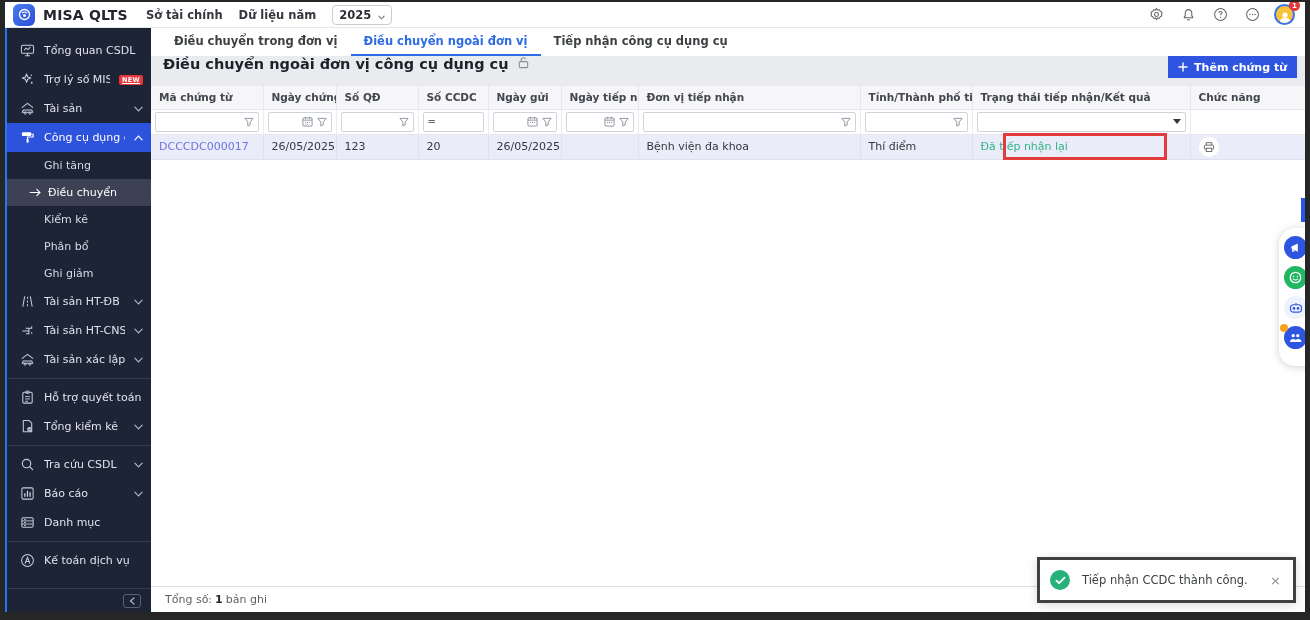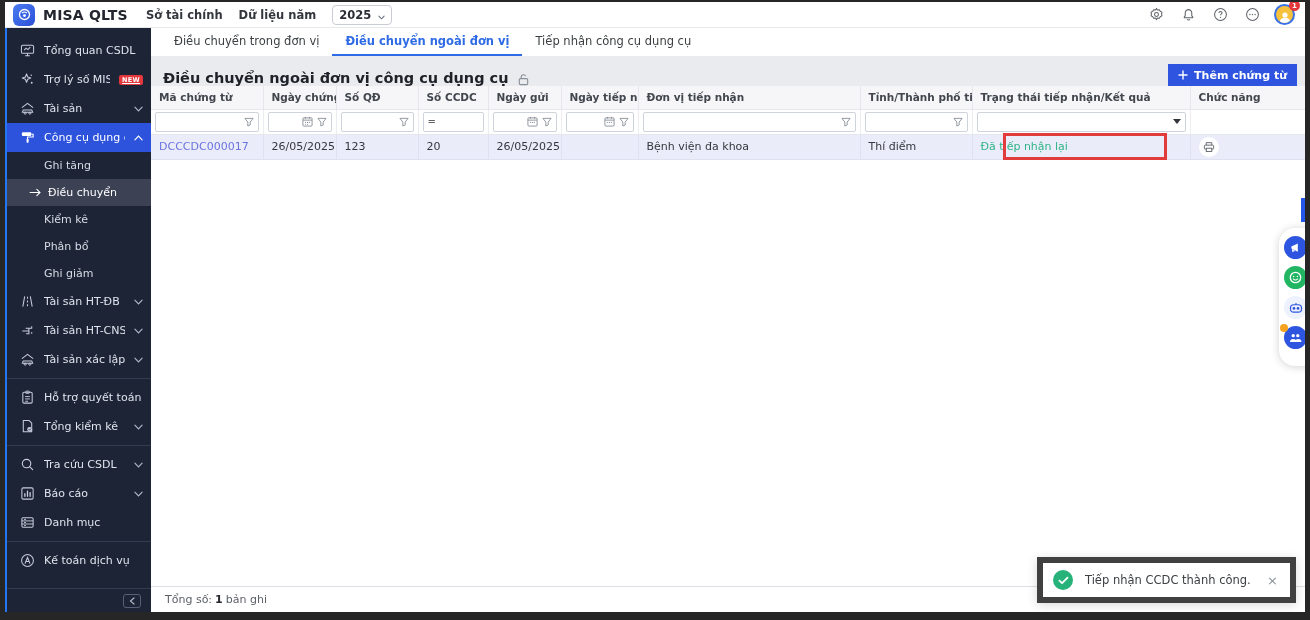--- a/index.html
+++ b/index.html
@@ -38,23 +38,23 @@
   .chev { color:#aeb6c9; display:flex; }
   .submenu-item { height:27px; display:flex; align-items:center; padding:0 8px 0 37px; font-size:11px; color:#d7dbe6; cursor:pointer; gap:6px; }
   .submenu-item.active { background:#3c4254; color:#fff; padding-left:22px; }
   .sb-divider { border-top:1px solid #333b4e; margin:4px 0; }
   .sb-bottom { border-top:1px solid #333b4e; height:24px; display:flex; align-items:center; justify-content:flex-end; padding:0 10px; }
   .collapse-btn { width:18px; height:14px; border:1px solid #566078; border-radius:3px; display:flex; align-items:center; justify-content:center; color:#aeb6c9; cursor:pointer; }
 
   
   .main { flex:1; position:relative; display:flex; flex-direction:column; background:#fff; min-width:0; }
   .tabbar { height:28px; display:flex; align-items:stretch; padding-left:10px; background:#fff; flex:0 0 28px; }
-  .tab { display:flex; align-items:center; padding:0 13px; font-size:11.5px; color:#3c4043; cursor:pointer; border-bottom:2px solid transparent; }
+  .tab { display:flex; align-items:center; padding:0 13px; font-size:11.5px; color:#3c4043; cursor:pointer; border-bottom:2px solid transparent;font-weight:bold; }
   .tab.active { color:#2f6be4; border-bottom-color:#2f6be4; font-weight:600; }
-  .titlebar { height:30px; background:#e9ebee; display:flex; align-items:flex-end; padding:0 8px 0 12px; gap:8px; flex:0 0 30px; }
+  .titlebar { height:30px; background:#e9ebee; display:flex; align-items:flex-start; padding:0 8px 0 12px; gap:8px; flex:0 0 30px; }
   .page-title { font-size:14.5px; font-weight:bold; color:#1f2129; }
   .lock { color:#8a8f98; display:flex; }
   .title-spacer { flex:1; }
   .add-btn { background:#2f55e0; color:#fff; border:none; border-radius:0; height:22px; padding:0 10px; font-size:11px; font-weight:600; display:flex; align-items:center; gap:6px; cursor:pointer; font-family:inherit; }
 
   
   table { border-collapse:collapse; table-layout:fixed; width:1154px; }
   th,td { overflow:hidden; white-space:nowrap; }
   tr.hdr th { background:#f6f6f8; height:23px; font-size:10.5px; font-weight:bold; color:#42464e; text-align:left; padding:0 8px; border-right:1px solid #e6e7ec; border-bottom:1px solid #e6e7ec; }
   tr.hdr th.num { text-align:left; }
@@ -67,21 +67,21 @@
   tr.data td.num { }
   td .doclink { color:#6b74dd; cursor:pointer; }
   .status-green { color:#2eb585; }
   .print-circ { width:20px; height:20px; border-radius:50%; background:#fff; display:flex; align-items:center; justify-content:center; color:#5f6368; cursor:pointer; }
 
   .footerbar { position:absolute; left:0; right:0; bottom:0; height:26px; border-top:1px solid #dcdee3; background:#fff; display:flex; align-items:center; padding:0 14px; font-size:11px; color:#5b5f66; gap:3px; }
   .footerbar b { color:#26282d; }
 
   
   .redbox-status { position:absolute; left:852px; top:105px; width:164px; height:27px; border:3px solid #e23b3b; pointer-events:none; }
-  .toast-redbox { position:absolute; left:886px; top:529px; width:259px; height:46px; border:6px solid #404040; background:#fff; display:flex; align-items:center; padding:0 10px; box-shadow:0 2px 10px rgba(0,0,0,.15); }
+  .toast-redbox { position:absolute; left:886px; top:529px; width:259px; height:46px; border:3px solid #404040; background:#fff; display:flex; align-items:center; padding:0 10px; box-shadow:0 2px 10px rgba(0,0,0,.15); }
   .toast-check { width:20px; height:20px; border-radius:50%; background:#27b27a; display:flex; align-items:center; justify-content:center; margin-right:12px; flex:0 0 20px; }
   .toast-msg { flex:1; font-size:11.5px; color:#3c4043; }
   .toast-close { color:#8a8f98; font-size:13px; cursor:pointer; padding:0 2px; }
 
   .float-widget { position:absolute; right:-8px; top:200px; width:34px; height:138px; background:#fff; border-radius:16px 0 0 16px; box-shadow:0 1px 8px rgba(0,0,0,.18); display:flex; flex-direction:column; align-items:flex-start; padding:8px 0 8px 5px; gap:7px; }
   .fw-btn { width:23px; height:23px; border-radius:50%; display:flex; align-items:center; justify-content:center; cursor:pointer; position:relative; color:#fff; }
   .fw-blue { background:#2d55e0; }
   .fw-green { background:#22b663; }
   .fw-robot { background:#eef2ff; color:#2d55e0; }
   .fw-dot { position:absolute; left:-4px; top:-2px; width:8px; height:8px; border-radius:50%; background:#f6a21e; }

